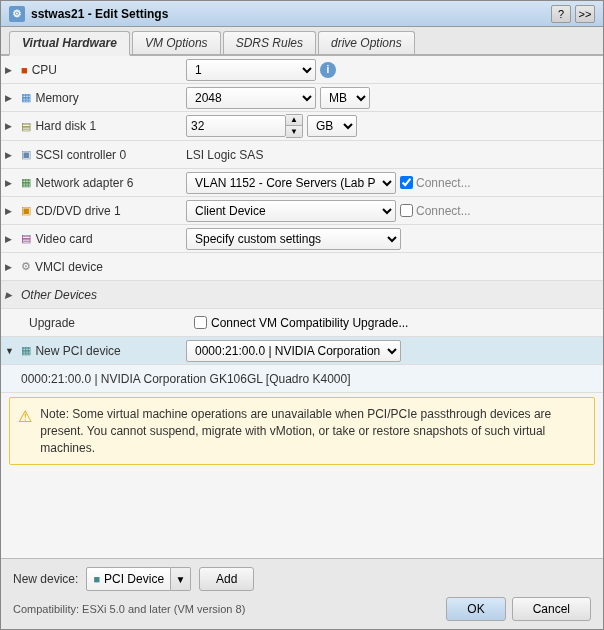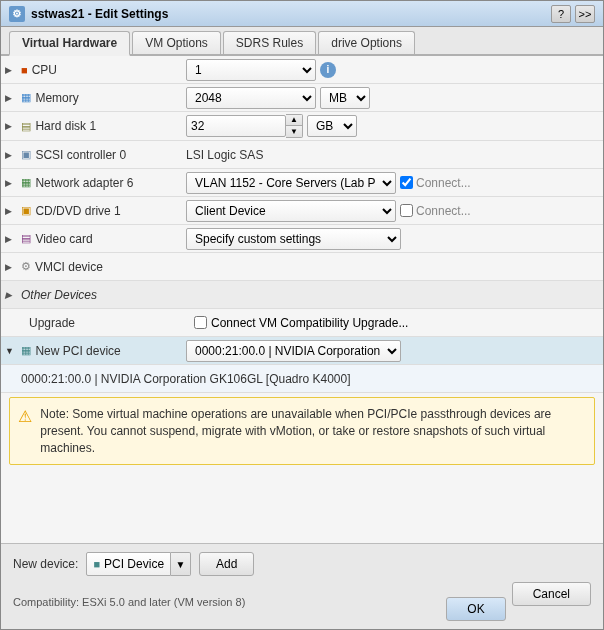--- a/index.html
+++ b/index.html
@@ -61,20 +61,21 @@
       justify-content: center;
       font-size: 11px;
     }
 
     .tabs-bar {
       background: #e8e8e8;
       display: flex;
       align-items: flex-end;
       padding: 4px 8px 0;
       border-bottom: 2px solid #b0b0b0;
+      font-style: italic;
     }
 
     .tab {
       padding: 4px 12px;
       border: 1px solid #b0b0b0;
       border-bottom: none;
       background: linear-gradient(to bottom, #f8f8f8, #e8e8e8);
       cursor: pointer;
       margin-right: 2px;
       border-radius: 3px 3px 0 0;
@@ -338,21 +339,20 @@
       padding: 0 20px;
       background: linear-gradient(to bottom, #f8f8f8, #e0e0e0);
       border: 1px solid #aaa;
       border-radius: 3px;
       cursor: pointer;
       font-size: 12px;
     }
 
     .dialog-btn.primary {
       background: linear-gradient(to bottom, #d8e8f8, #b8d0e8);
-      margin-top: 15px;
     }
 
     .icon-cpu { color: #cc4400; font-size: 11px; }
     .icon-mem { color: #4488cc; font-size: 11px; }
     .icon-disk { color: #888844; font-size: 11px; }
     .icon-scsi { color: #6688aa; font-size: 11px; }
     .icon-net { color: #448844; font-size: 11px; }
     .icon-cd { color: #cc8800; font-size: 11px; }
     .icon-vid { color: #884488; font-size: 11px; }
     .icon-vmci { color: #888888; font-size: 11px; }

